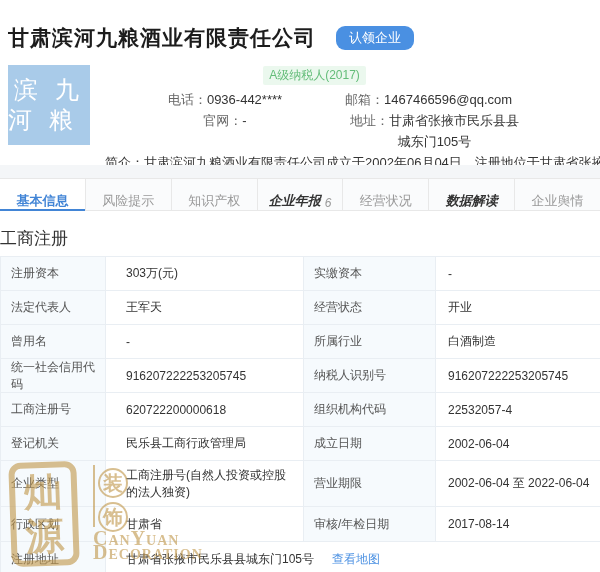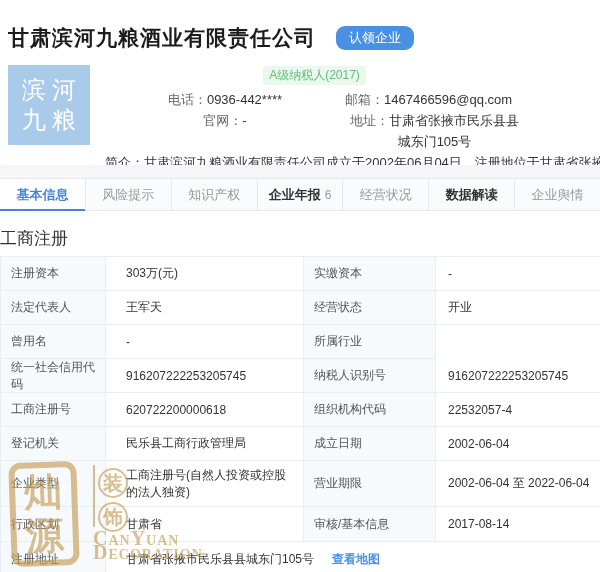--- a/index.html
+++ b/index.html
@@ -8,62 +8,62 @@
   .page { position:relative; width:524px; height:572px; background:#fff; }
 
   
   .hd-title-row { display:flex; align-items:center; padding:24px 0 0 8px; }
   .company-title { font-size:21px; font-weight:bold; color:#1c1c1c; letter-spacing:1px; }
   .claim-btn { margin-left:20px; background:#4a90e2; color:#fff; font-size:13px;
     padding:3px 13px; border:none; border-radius:9px; cursor:pointer; }
 
   .hd-info { display:flex; padding:13px 0 0 8px; }
   .logo { width:82px; height:80px; background:#a9cbe9; color:#fff; flex:none;
-    display:flex; flex-direction:column; align-items:center; justify-content:center;
+    display:flex; flex-direction:row; align-items:center; justify-content:center;
     font-size:24px; line-height:30px; letter-spacing:6px; text-indent:6px; }
   .hd-right { margin-left:15px; flex:1; min-width:0;text-align:center; }
   .tax-tag { display:inline-block; background:#ebf8ee; color:#64bd79; font-size:12px;
     padding:1px 6px; margin-bottom:4px; border-radius:2px; }
   .contact-grid { font-size:13px; color:#333; line-height:21px; }
   .contact-row { display:flex; }
   .c-col1 { width:240px; flex:none; }
   .c-lab { color:#666; }
   .intro { font-size:13px; color:#333; line-height:21px; margin-top:0; }
   .intro-line1 { white-space:nowrap; overflow:hidden; width:495px; }
   .intro-line2 span.link { margin-left:10px; }
   .link { color:#4a90e2; cursor:pointer; text-decoration:none; }
 
   
   .band { position:absolute; left:0; top:165px; width:600px; height:13px; background:#f4f6f8; }
   .tabbar { position:absolute; left:0; top:178px; width:600px; height:33px; display:flex;
     border-top:1px solid #e8e8e8; border-bottom:1px solid #e8e8e8; background:#fafbfc; }
-  .tab { flex:1; display:flex; align-items:center; justify-content:center; font-size:13px;
+  .tab { flex:1; display:flex; align-items:flex-end; justify-content:center; font-size:13px;
     color:#999; border-right:1px solid #e8e8e8; cursor:pointer; position:relative; }
   .tab:last-child { border-right:none; }
-  .tab.strong { color:#333; font-weight:bold; }
+  .tab.strong { color:#333; font-weight:bold;font-style:italic; }
   .tab.active { background:#fff; color:#4285d6; font-weight:bold; }
   .tab.active::after { content:""; position:absolute; left:0; bottom:-1px; width:100%; height:2px; background:#4285d6; }
   .tab .badge { color:#999; font-weight:normal; font-size:12px; margin-left:4px; }
 
   
   .section-title { position:absolute; left:0; top:227px; font-size:17px; color:#333; }
   .reg-table { position:absolute; left:0; top:256px; width:600px;
     border-top:1px solid #e9eef3; border-left:1px solid #e9eef3; font-size:12px; }
   .trow { display:flex; }
   .cell { border-right:1px solid #e9eef3; border-bottom:1px solid #e9eef3;
     display:flex; align-items:center; }
   .lab { background:#f6fafd; color:#555; padding-left:10px; }
   .val { background:#fff; color:#333; padding-left:20px; padding-right:6px; }
   .w-l1 { width:105px; flex:none; }
   .w-v1 { width:198px; flex:none; }
   .w-l2 { width:132px; flex:none; padding-left:10px; }
   .w-v2 { width:165px; flex:none; padding-left:12px; }
   .w-span { width:495px; flex:none; }
   .h34 { height:34px; } .h46 { height:46px; } .h35 { height:35px; } .h36 { height:36px; }
-  .map-link { margin-left:18px;font-weight:bold; }
+  .map-link { margin-left:18px; }
 
   
   .watermark { position:absolute; left:0; top:0; width:600px; height:572px;
     pointer-events:none; z-index:9; color:#c1984d; opacity:0.62; }
   .wm-seal { position:absolute; left:10px; top:462px; width:68px; height:104px;
     border:6px solid #c1984d; border-radius:12px; display:flex; flex-direction:column;
     align-items:center; justify-content:center; transform:rotate(-2deg); }
   .wm-seal span { font-size:38px; line-height:44px; font-weight:bold;
     font-family:"Liberation Serif","DejaVu Serif",serif; }
   .wm-rule { position:absolute; left:93px; top:465px; width:2px; height:62px; background:#c1984d; }
@@ -159,20 +159,21 @@
     <div class="trow">
       <div class="cell lab w-l1 h34">法定代表人</div>
       <div class="cell val w-v1 h34">王军天</div>
       <div class="cell lab w-l2 h34">经营状态</div>
       <div class="cell val w-v2 h34">开业</div>
     </div>
     <div class="trow">
       <div class="cell lab w-l1 h34">曾用名</div>
       <div class="cell val w-v1 h34">-</div>
       <div class="cell lab w-l2 h34">所属行业</div>
+      <div class="cell val w-v2 h34">白酒制造</div>
     </div>
     <div class="trow">
       <div class="cell lab w-l1 h34">统一社会信用代码</div>
       <div class="cell val w-v1 h34">916207222253205745</div>
       <div class="cell lab w-l2 h34">纳税人识别号</div>
       <div class="cell val w-v2 h34">916207222253205745</div>
     </div>
     <div class="trow">
       <div class="cell lab w-l1 h34">工商注册号</div>
       <div class="cell val w-v1 h34">620722200000618</div>
@@ -187,21 +188,21 @@
     </div>
     <div class="trow">
       <div class="cell lab w-l1 h46">企业类型</div>
       <div class="cell val w-v1 h46" style="line-height:17px;">工商注册号(自然人投资或控股的法人独资)</div>
       <div class="cell lab w-l2 h46">营业期限</div>
       <div class="cell val w-v2 h46">2002-06-04 至 2022-06-04</div>
     </div>
     <div class="trow">
       <div class="cell lab w-l1 h35">行政区划</div>
       <div class="cell val w-v1 h35">甘肃省</div>
-      <div class="cell lab w-l2 h35">审核/基本信息</div>
+      <div class="cell lab w-l2 h35">审核/年检日期</div>
       <div class="cell val w-v2 h35">2017-08-14</div>
     </div>
     <div class="trow">
       <div class="cell lab w-l1 h36">注册地址</div>
       <div class="cell val w-span h36">
         <span>甘肃省张掖市民乐县县城东门105号</span>
         <span class="link map-link">查看地图</span>
       </div>
     </div>
   </div>

